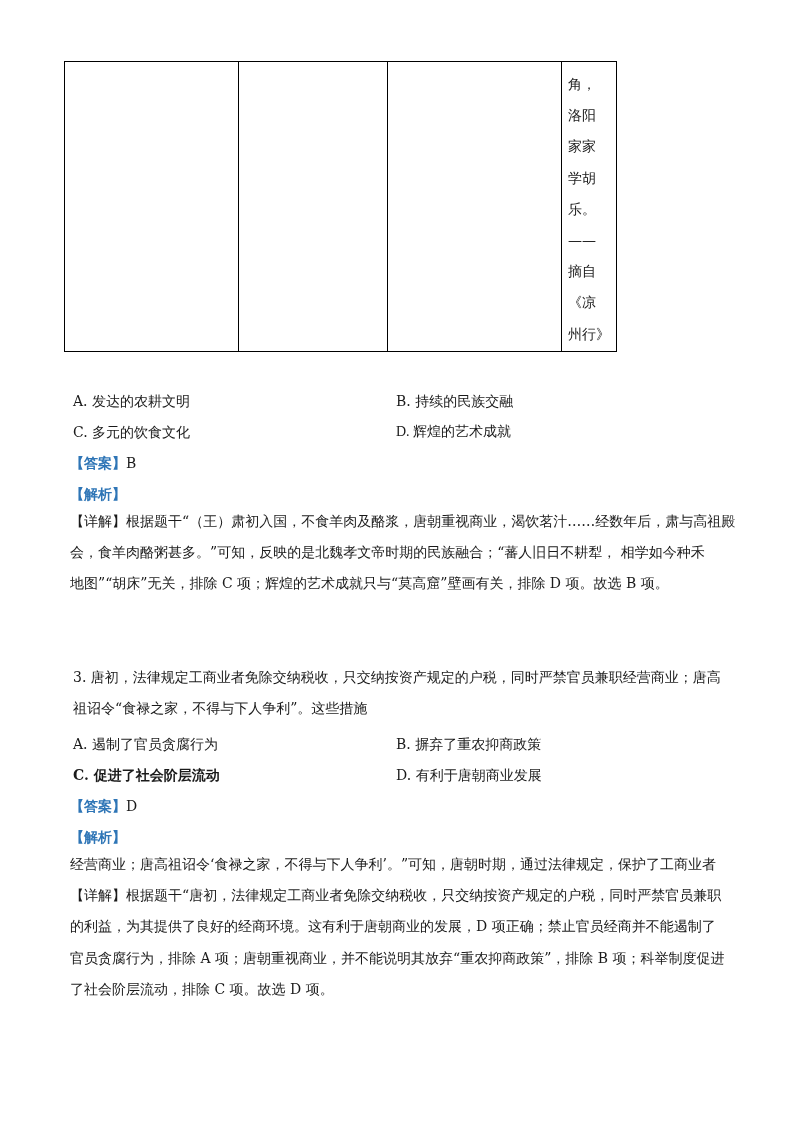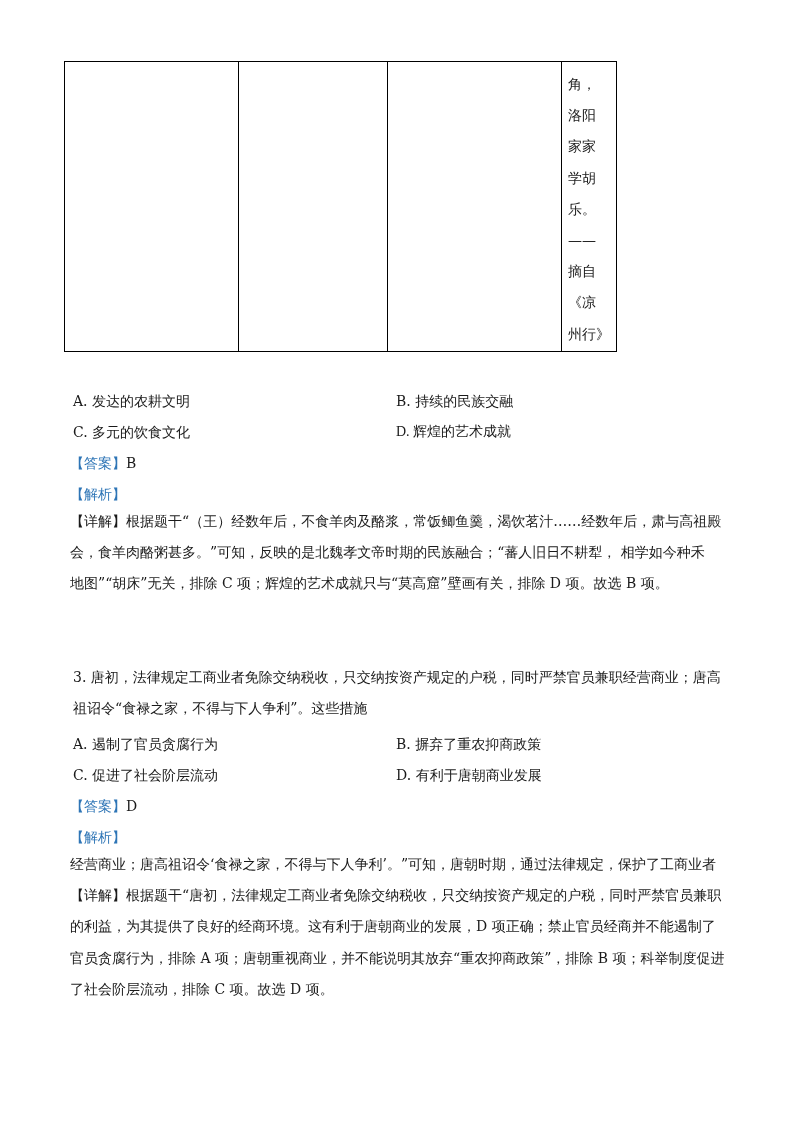--- a/index.html
+++ b/index.html
@@ -16,21 +16,21 @@
     }
     .cell { height: 100%; box-sizing: border-box; border-right: 1px solid #000; }
     .cell:last-child { border-right: none; }
     .c1 { width: 174px; }
     .c2 { width: 149px; }
     .c3 { width: 174px; }
     .c4 { flex: 1; padding: 10px 0 0 6px; }
     .c4 .vline { display: block; height: 31.2px; line-height: 24px; font-size: 14px; white-space: nowrap; }
     .line { position: absolute; left: 73px; font-size: 14px; line-height: 20px; white-space: nowrap; }
     .opt { position: absolute; font-size: 14px; line-height: 20px; white-space: nowrap; }
-    .label { color: #2e75b6; }
+    .label { color: #2e75b6; font-weight: bold; }
     .para { position: absolute; left: 73px; width: 650px; font-size: 14px; line-height: 31.2px; }
     .para .pl { display: block; white-space: nowrap; text-align: justify; }
   </style>
 </head>
 <body>
 
 <div class="table">
   <div class="cell c1"></div>
   <div class="cell c2"></div>
   <div class="cell c3"></div>
@@ -53,33 +53,33 @@
 <div class="opt" style="left:396px; top:422px;font-family:Liberation Serif, serif;">D.  辉煌的艺术成就</div>
 
 <div class="line" style="left:70px; top:453px;">
   <span class="label">【答案】</span><span>B</span>
 </div>
 <div class="line" style="left:70px; top:484px;">
   <span class="label">【解析】</span>
 </div>
 
 <div class="para" style="top:506px; left:70px;">
-  <span class="pl"><span>【详解】</span><span>根据题干“（王）经数年后，不食羊肉及酪浆，常饭鲫鱼羹，渴饮茗汁……经数年后，肃与高祖殿</span></span>
+  <span class="pl"><span>【详解】</span><span>根据题干“（王）肃初入国，不食羊肉及酪浆，唐朝重视商业，渴饮茗汁……经数年后，肃与高祖殿</span></span>
   <span class="pl">会，食羊肉酪粥甚多。”可知，反映的是北魏孝文帝时期的民族融合；“蕃人旧日不耕犁，    相学如今种禾</span>
   <span class="pl">地图”“胡床”无关，排除 C 项；辉煌的艺术成就只与“莫高窟”壁画有关，排除 D 项。故选 B 项。</span>
 </div>
 
 <div class="para" style="top:662px; left:73px;">
   <span class="pl">3. 唐初，法律规定工商业者免除交纳税收，只交纳按资产规定的户税，同时严禁官员兼职经营商业；唐高</span>
   <span class="pl">祖诏令“食禄之家，不得与下人争利”。这些措施</span>
 </div>
 
 <div class="opt" style="left:73px; top:734px;">A.  遏制了官员贪腐行为</div>
 <div class="opt" style="left:396px; top:734px;">B.  摒弃了重农抑商政策</div>
-<div class="opt" style="left:73px; top:765px;">C.  促进了社会阶层流动</div>
+<div class="opt" style="left:73px; top:765px;font-weight:bold;">C.  促进了社会阶层流动</div>
 <div class="opt" style="left:396px; top:765px;">D.  有利于唐朝商业发展</div>
 
 <div class="line" style="left:70px; top:796px;">
   <span class="label">【答案】</span><span>D</span>
 </div>
 <div class="line" style="left:70px; top:827px;">
   <span class="label">【解析】</span>
 </div>
 
 <div class="para" style="top:849px; left:70px;">

